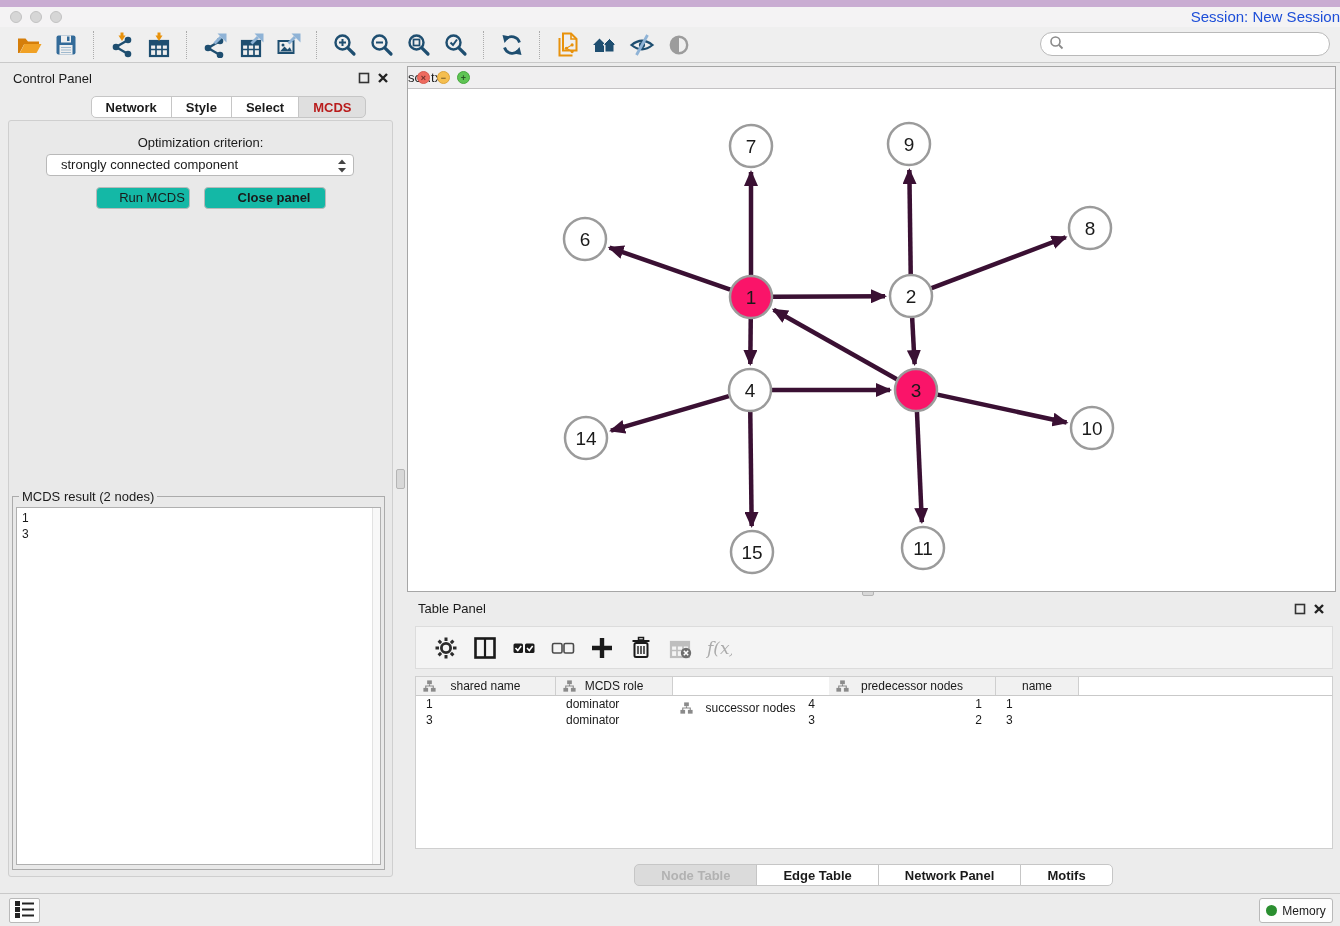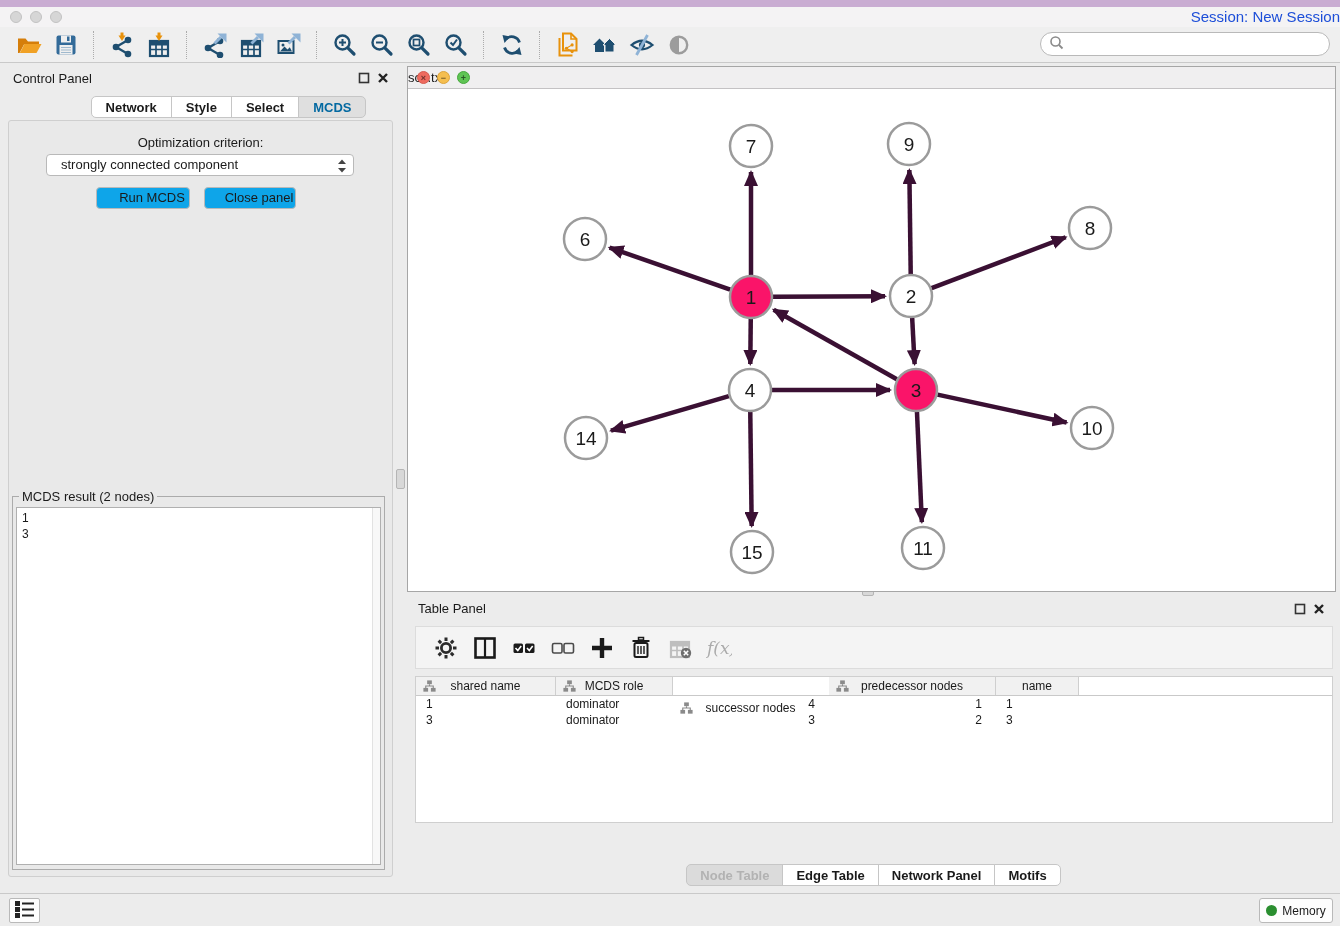--- a/index.html
+++ b/index.html
@@ -25,28 +25,28 @@
   #control-panel { left:0; top:63px; width:401px; height:830px; background:#ECECEC; }
   #cp-header { position:relative; height:30px;padding-left:8px; }
   #cp-title { position:absolute; left:13px; top:8px; font-size:13px; }
   .win-btns { position:absolute; right:12px; top:9px; display:flex; gap:7px; }
   .win-btn { width:12px; height:12px; display:inline-flex; align-items:center; justify-content:center; }
   #cp-tabs { position:absolute; left:0; top:33px; width:100%; display:flex; justify-content:center;margin-left:28px; }
   .tabgrp { display:flex; }
   .tabgrp .tab { border:1px solid #C6C6C6; background:#FFF; font-size:13px; font-weight:bold; padding:0 14px; height:22px; line-height:21px; margin-left:-1px; }
   .tabgrp .tab:first-child { border-radius:5px 0 0 5px; margin-left:0; }
   .tabgrp .tab:last-child { border-radius:0 5px 5px 0; }
-  .tabgrp .tab.active { background:#DFDFDF; color:#0369a1; }
+  .tabgrp .tab.active { background:#DFDFDF; color:#b91c1c; }
   #cp-inner { position:absolute; left:8px; top:57px; width:385px; height:757px; background:#E9E9E9; border:1px solid #CFCFCF; border-radius:3px; }
   #opt-label { position:absolute; left:0; top:14px; width:100%; text-align:center; font-size:13px; }
   #criterion-select { position:absolute; left:37px; top:33px; width:308px; height:22px; background:#FFF; border:1px solid #B9B9B9; border-radius:4px; font-size:13px; line-height:20px; padding-left:14px; }
   #criterion-select .stepper { position:absolute; right:3px; top:1px; }
-  .cp-btn { position:absolute; top:66px; height:22px; background:#0ea5e9; border:1px solid #B9B9B9; border-radius:4px; font-size:13px; text-align:center; line-height:20px;padding-left:18px; }
+  .cp-btn { position:absolute; top:66px; height:22px; background:#14b8a6; border:1px solid #B9B9B9; border-radius:4px; font-size:13px; text-align:center; line-height:20px;padding-left:18px; }
   #run-btn { left:87px; width:94px; }
-  #closep-btn { left:195px; width:92px; }
+  #closep-btn { left:195px; width:122px;font-weight:bold; }
   #result-fieldset { position:absolute; left:3px; top:368px; width:373px; height:381px; border:1px solid #ABABAB; }
   #result-fieldset legend { font-size:13px; margin-left:6px; padding:0 3px; }
   #result-area { position:absolute; left:3px; top:3px; right:3px; bottom:4px; background:#FFF; border:1px solid #B0B0B0; font-size:12px; line-height:16px; padding:2px 0 0 5px; }
   #result-scroll { position:absolute; right:0; top:0; bottom:0; width:8px; background:#F8F8F8; border-left:1px solid #E2E2E2; }
 
   
   .grip-v { left:396px; top:469px; width:9px; height:20px; background:#D8D8D8; border:1px solid #B5B5B5; border-radius:2px; }
   .grip-h { left:862px; top:589px; width:12px; height:7px; background:#D8D8D8; border:1px solid #B5B5B5; border-radius:2px; }
 
   
@@ -58,30 +58,30 @@
   .light.yellow { background:#F5BE4F; border:1px solid #DCA43C; }
   .light.green { background:#5FC454; border:1px solid #47A83D; }
   #net-title { width:100%; text-align:left; font-size:13px; line-height:21px; }
   #graph-svg { display:block; }
 
   
   #table-panel { left:407px; top:597px; width:933px; height:296px; background:#ECECEC; }
   #tp-title { position:absolute; left:11px; top:4px; font-size:13px; }
   #tp-toolbar { position:absolute; left:8px; top:29px; width:918px; height:43px; background:#F4F4F4; border:1px solid #DCDCDC; display:flex; align-items:center; padding-left:10px; }
   #tp-toolbar .tbi { margin:0 6px; }
-  #node-table { position:absolute; left:8px; top:79px; width:918px; height:147px; background:#FFF; border:1px solid #CFCFCF; }
+  #node-table { position:absolute; left:8px; top:79px; width:918px; height:173px; background:#FFF; border:1px solid #CFCFCF; }
   #tbl-header { display:flex; height:19px; border-bottom:1px solid #C9C9C9; }
   .hcell { position:relative; background:#F1F1F1; border-right:1px solid #CFCFCF; font-size:12px; text-align:center; line-height:18px; }
   .hcell .sort { position:absolute; left:6px; top:2px; }
   .trow { display:flex; height:16px; font-size:12px; }
   .tcell { line-height:16px; white-space:nowrap; overflow:hidden; }
   .al { text-align:left; padding-left:10px; }
   .ar { text-align:right; padding-right:14px; }
   #tp-tabs { position:absolute; left:0; top:267px; width:100%; display:flex; justify-content:center; }
-  #tp-tabs .tab { height:22px; line-height:21px; font-size:13px; font-weight:bold; padding:0 13px; }
+  #tp-tabs .tab { height:22px; line-height:21px; font-size:13px; font-weight:bold; padding:0 26px; }
   #tp-tabs .tab.active { background:#DBDBDB; color:#B2B2B2; }
 
   
   #status-bar { left:0; top:893px; width:1340px; height:33px; background:#ECECEC; border-top:1px solid #C9C9C9; }
   #list-btn { position:absolute; left:9px; top:4px; width:31px; height:25px; background:#FDFDFD; border:1px solid #B9B9B9; border-radius:2px; display:flex; align-items:center; justify-content:center; }
   #memory-btn { position:absolute; right:7px; top:4px; width:74px; height:25px; background:#FDFDFD; border:1px solid #B9B9B9; border-radius:3px; display:flex; align-items:center; justify-content:center; gap:5px; font-size:12px; }
   #memory-dot { width:11px; height:11px; border-radius:50%; background:#2A8E2F; }
 </style>
 </head>
 <body>

